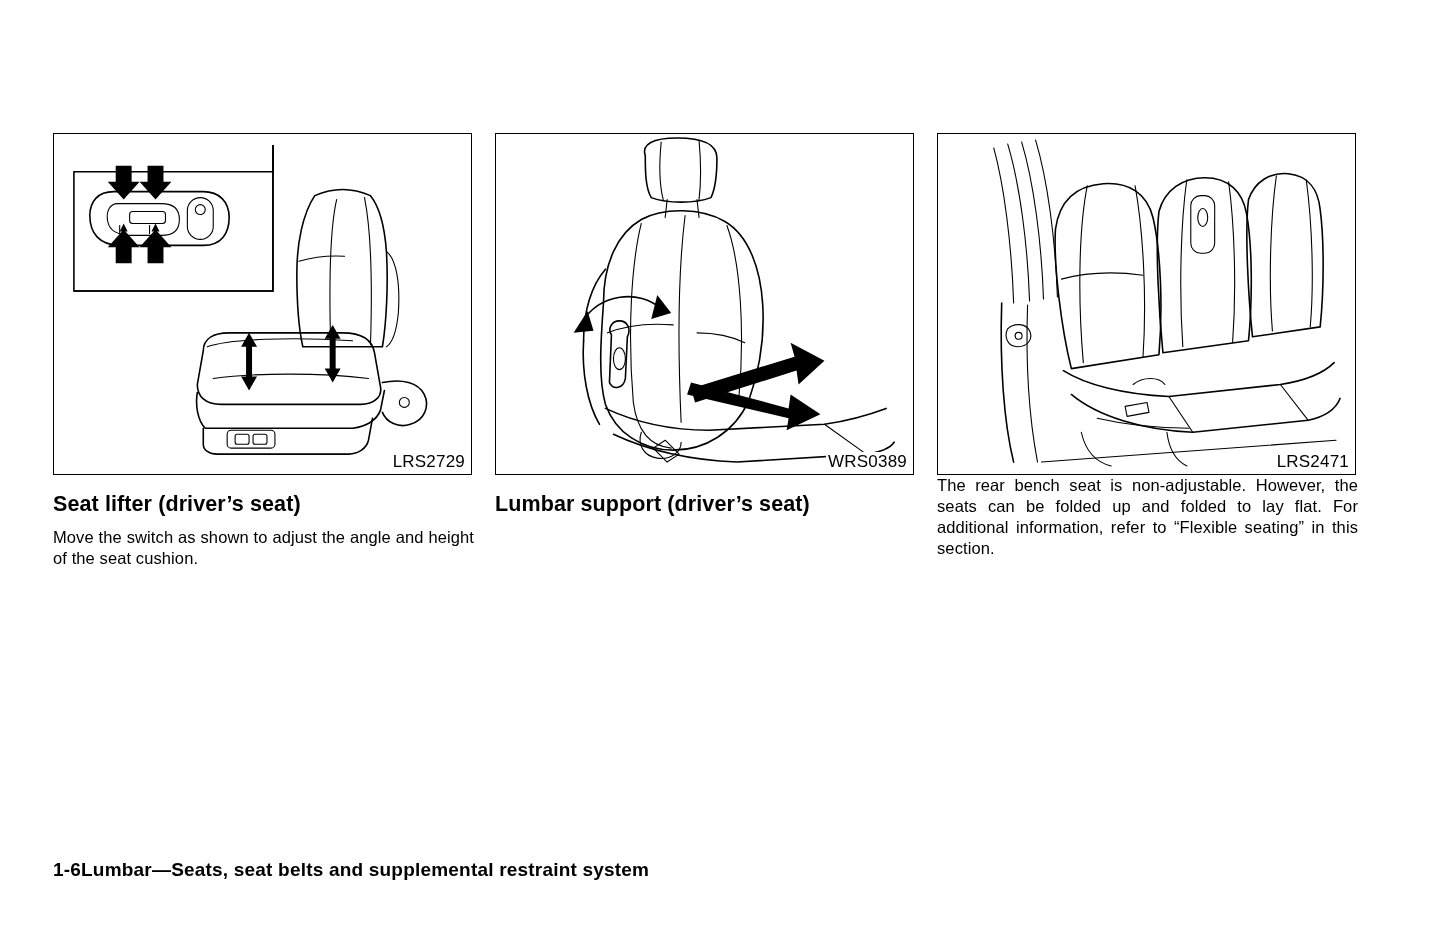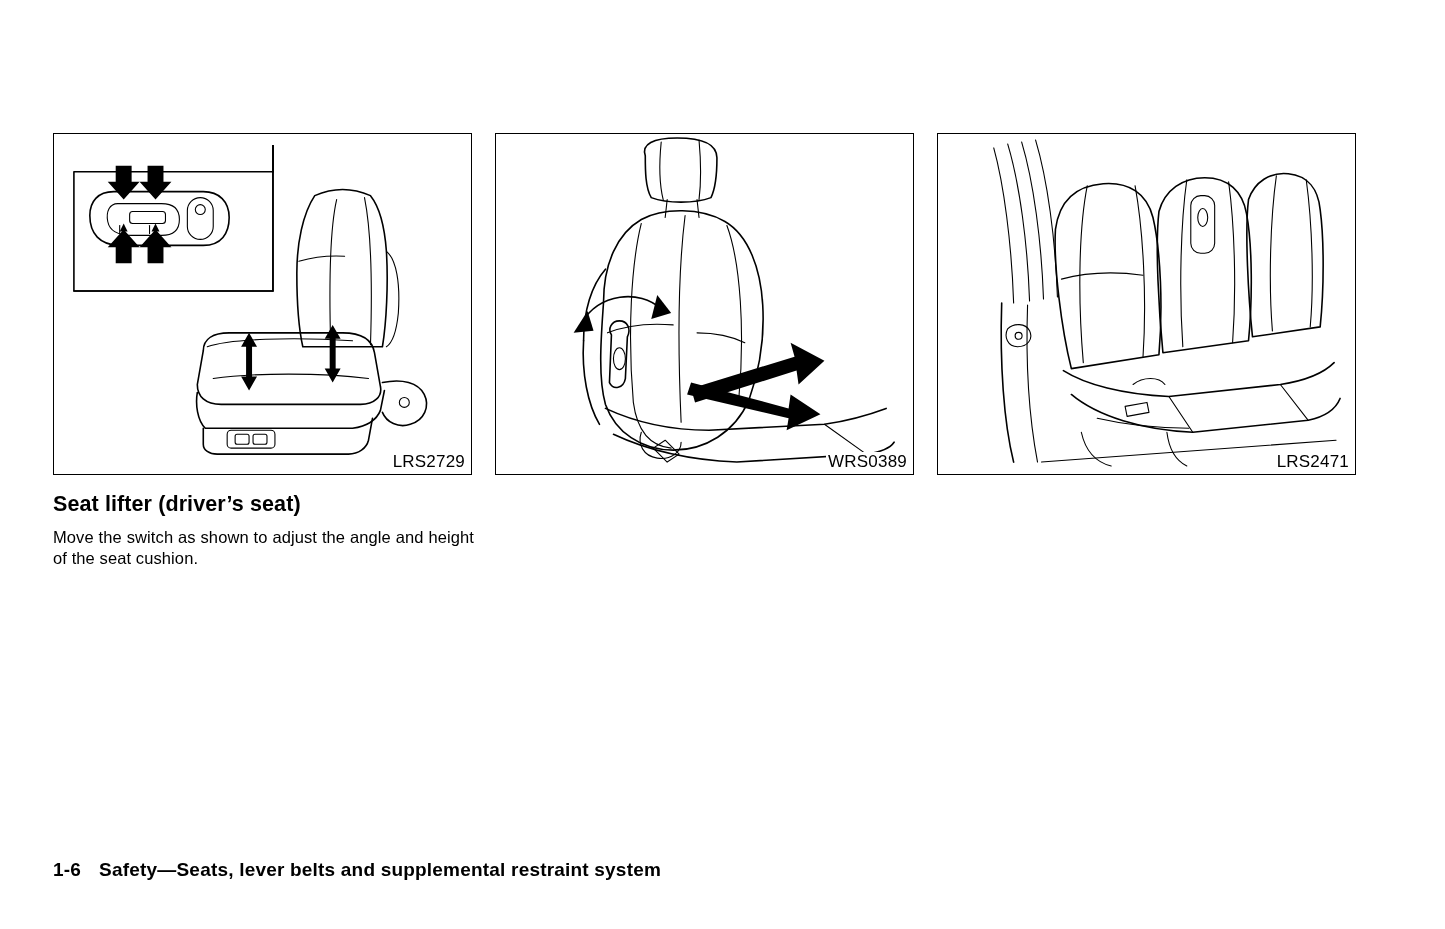--- a/index.html
+++ b/index.html
@@ -76,21 +76,21 @@
   }
   .footer {
     position: absolute;
     left: 53px;
     bottom: 48px;
     font-size: 19px;
     font-weight: bold;
     letter-spacing: 0.2px;
   }
   .footer .page-num {
-    margin-right: 18px;
+    margin-right: 0;
   }
   .ink {
     fill: none;
     stroke: #000;
     stroke-width: 1.6;
     stroke-linejoin: round;
     stroke-linecap: round;
   }
   .ink-thin {
     fill: none;
@@ -208,20 +208,21 @@
           <path d="M330 292 L372 322" class="ink-thin"></path>
 
           <path d="M146 300 C142 312 148 324 162 326 C176 328 186 320 186 310" class="ink-thin"></path>
           <path d="M158 316 L172 330 L184 322 L170 308 Z" class="ink-thin"></path>
 
           <path d="M196 256 L300 224 L296 210 L330 228 L304 252 L302 238 L200 270 Z" class="ink-fill"></path>
           <path d="M200 270 L298 296 L300 282 L330 302 L296 318 L298 306 L196 282 Z" class="ink-fill" transform="translate(-4,-20)"></path>
         </svg>
         <div class="fig-code">WRS0389</div>
       </div>
+      <div class="heading">Lumbar support (driver’s seat)</div>
     </div>
 
     <div class="column">
       <div class="figure">
         <svg viewBox="0 0 419 342" preserveAspectRatio="none" aria-hidden="true">
 
           <path d="M56 14 C66 50 74 110 76 170" class="ink-thin"></path>
           <path d="M70 10 C82 50 90 110 92 168" class="ink-thin"></path>
           <path d="M84 8 C96 48 104 108 106 166" class="ink-thin"></path>
           <path d="M98 6 C110 46 118 106 120 164" class="ink-thin"></path>
@@ -257,21 +258,22 @@
           <path d="M230 300 C232 316 238 328 250 334" class="ink-thin"></path>
           <path d="M160 286 C186 292 220 296 252 296" class="ink-thin"></path>
 
           <path d="M196 252 C206 244 222 244 228 252" class="ink-thin"></path>
           <path d="M188 274 L210 270 L212 280 L190 284 Z" class="ink-thin"></path>
 
           <path d="M104 330 L400 308" class="ink-thin"></path>
         </svg>
         <div class="fig-code">LRS2471</div>
       </div>
+      <div class="body-text">The rear bench seat is non-adjustable. However, the seats can be folded up and folded to lay flat. For additional information, refer to “Flexible seating” in this section.</div>
     </div>
 
   </div>
 
   <div class="footer">
-    <span class="page-num">1-6</span><span>Safety—Seats, lever belts and supplemental restraint system</span>
+    <span class="page-num">1-6</span><span>Lumbar—Seats, seat belts and supplemental restraint system</span>
   </div>
 
 </div>
 
 </body></html>

